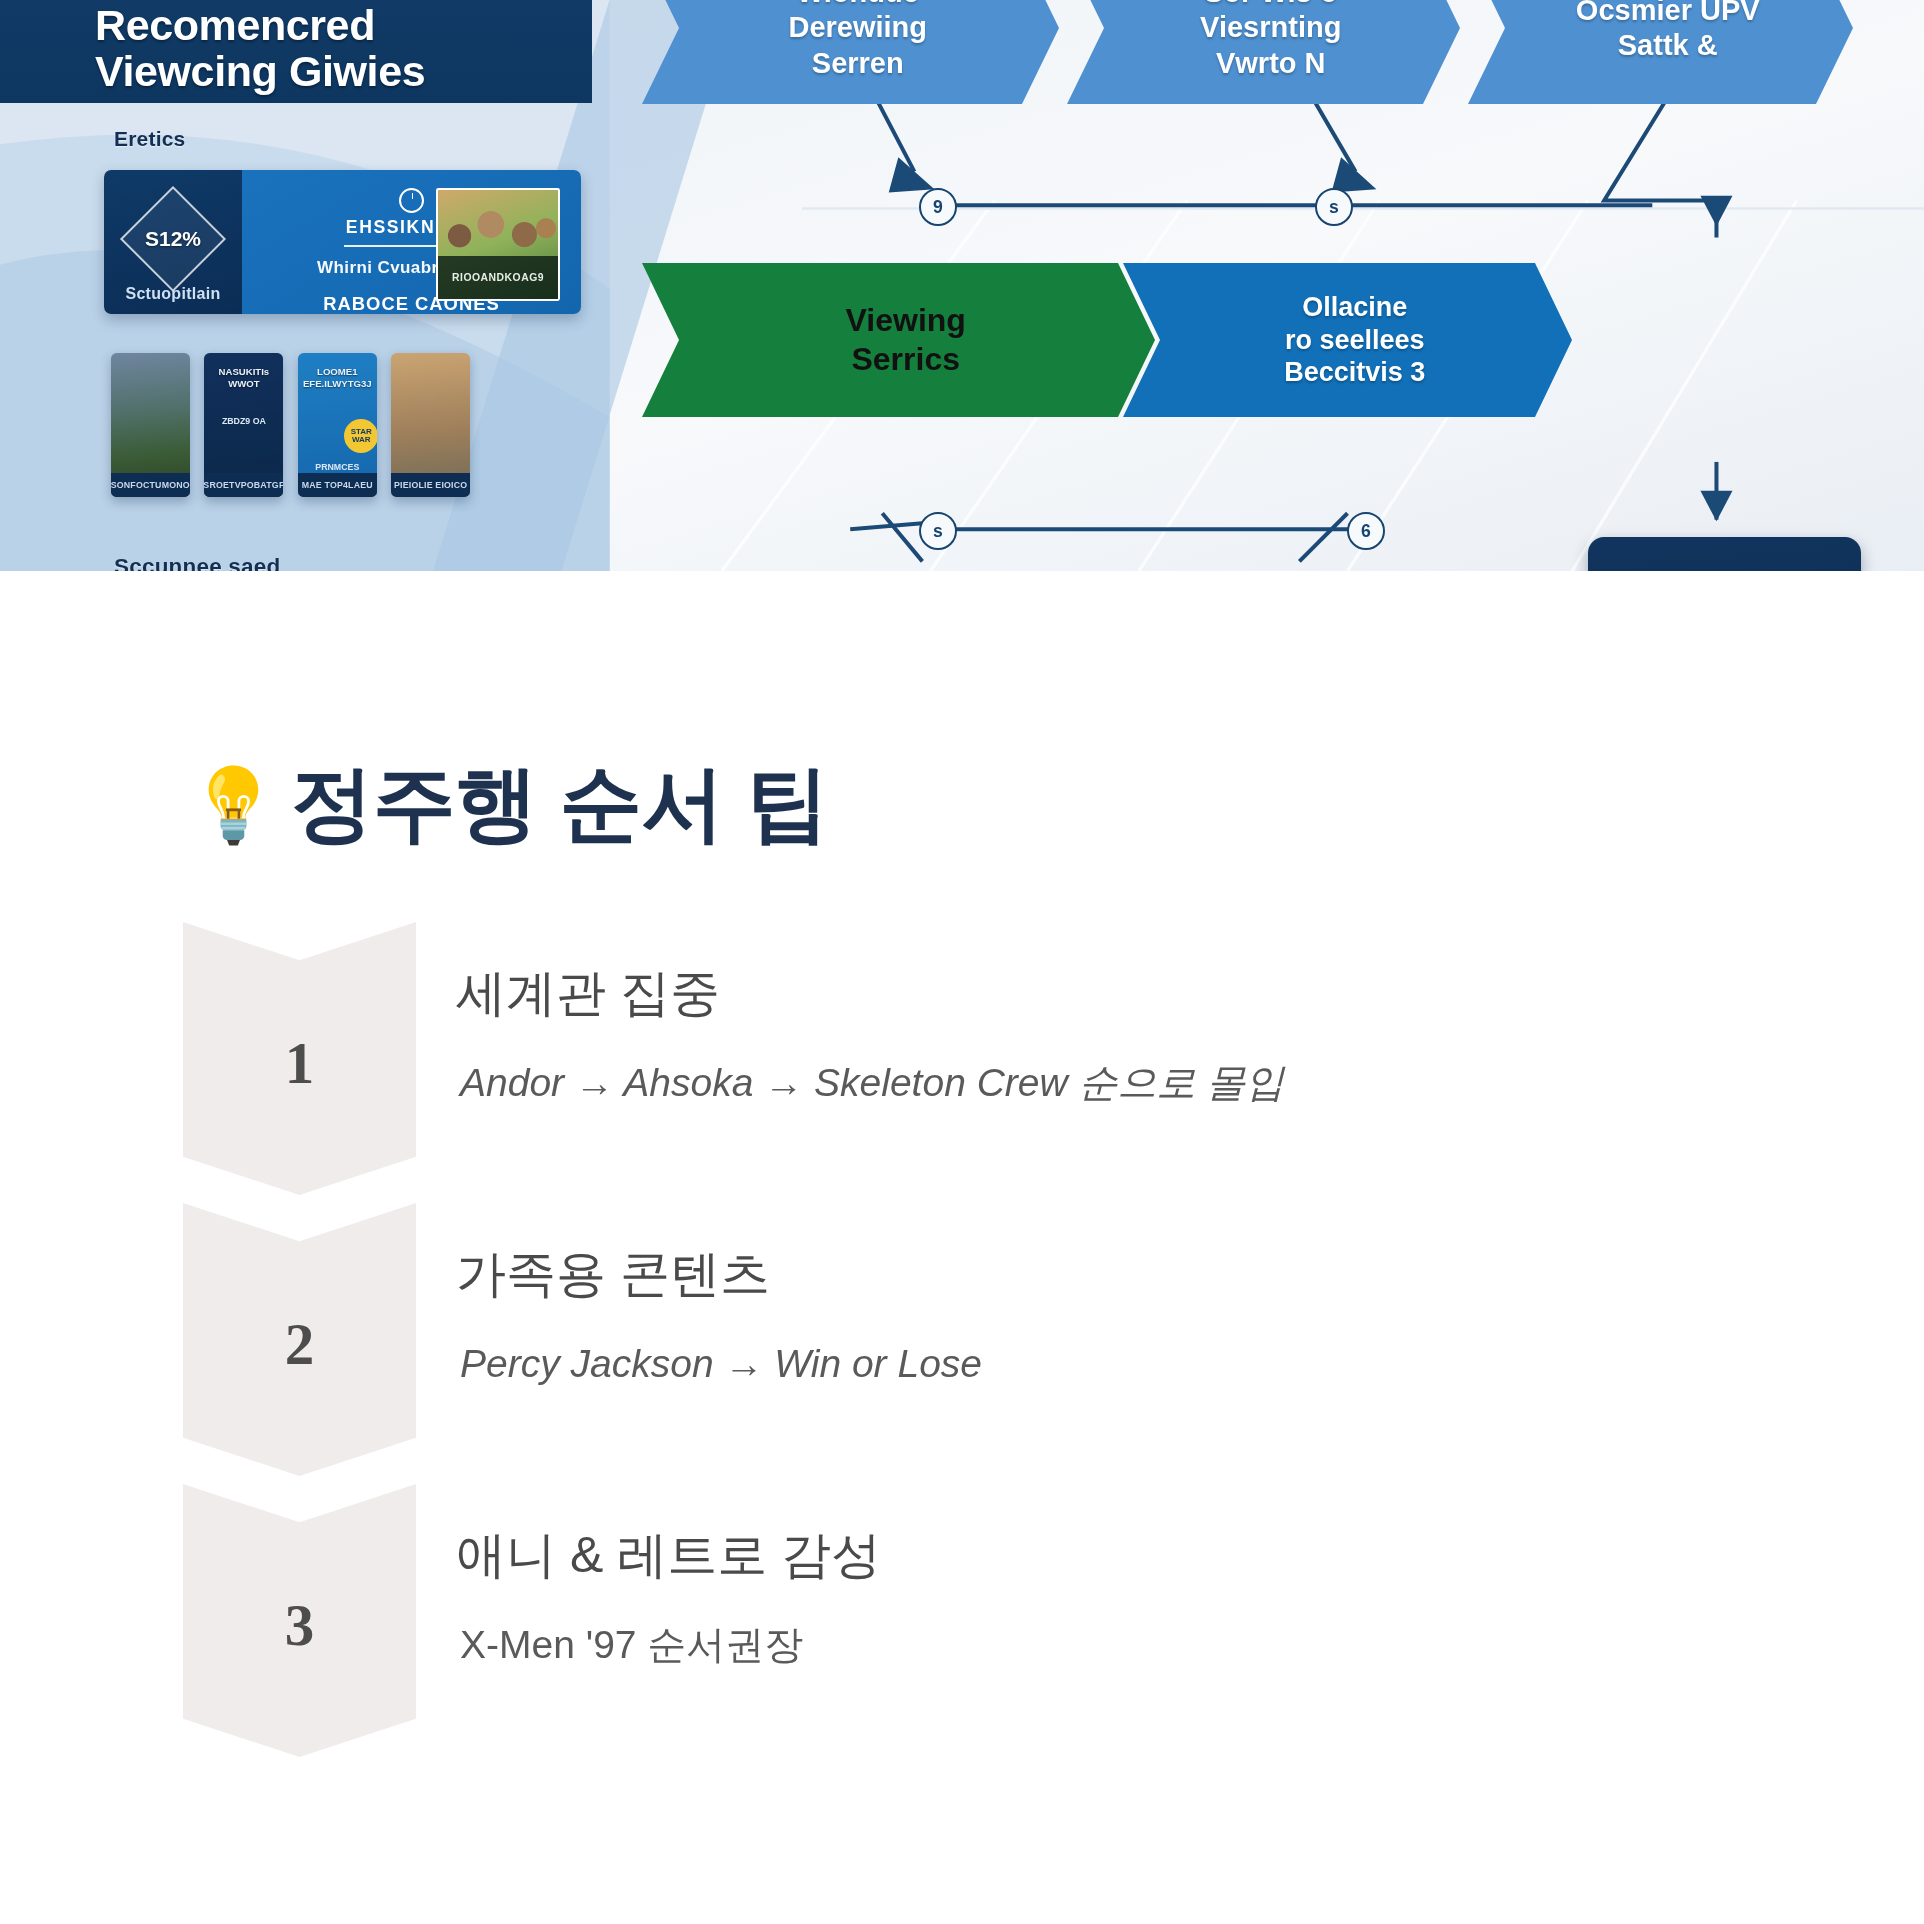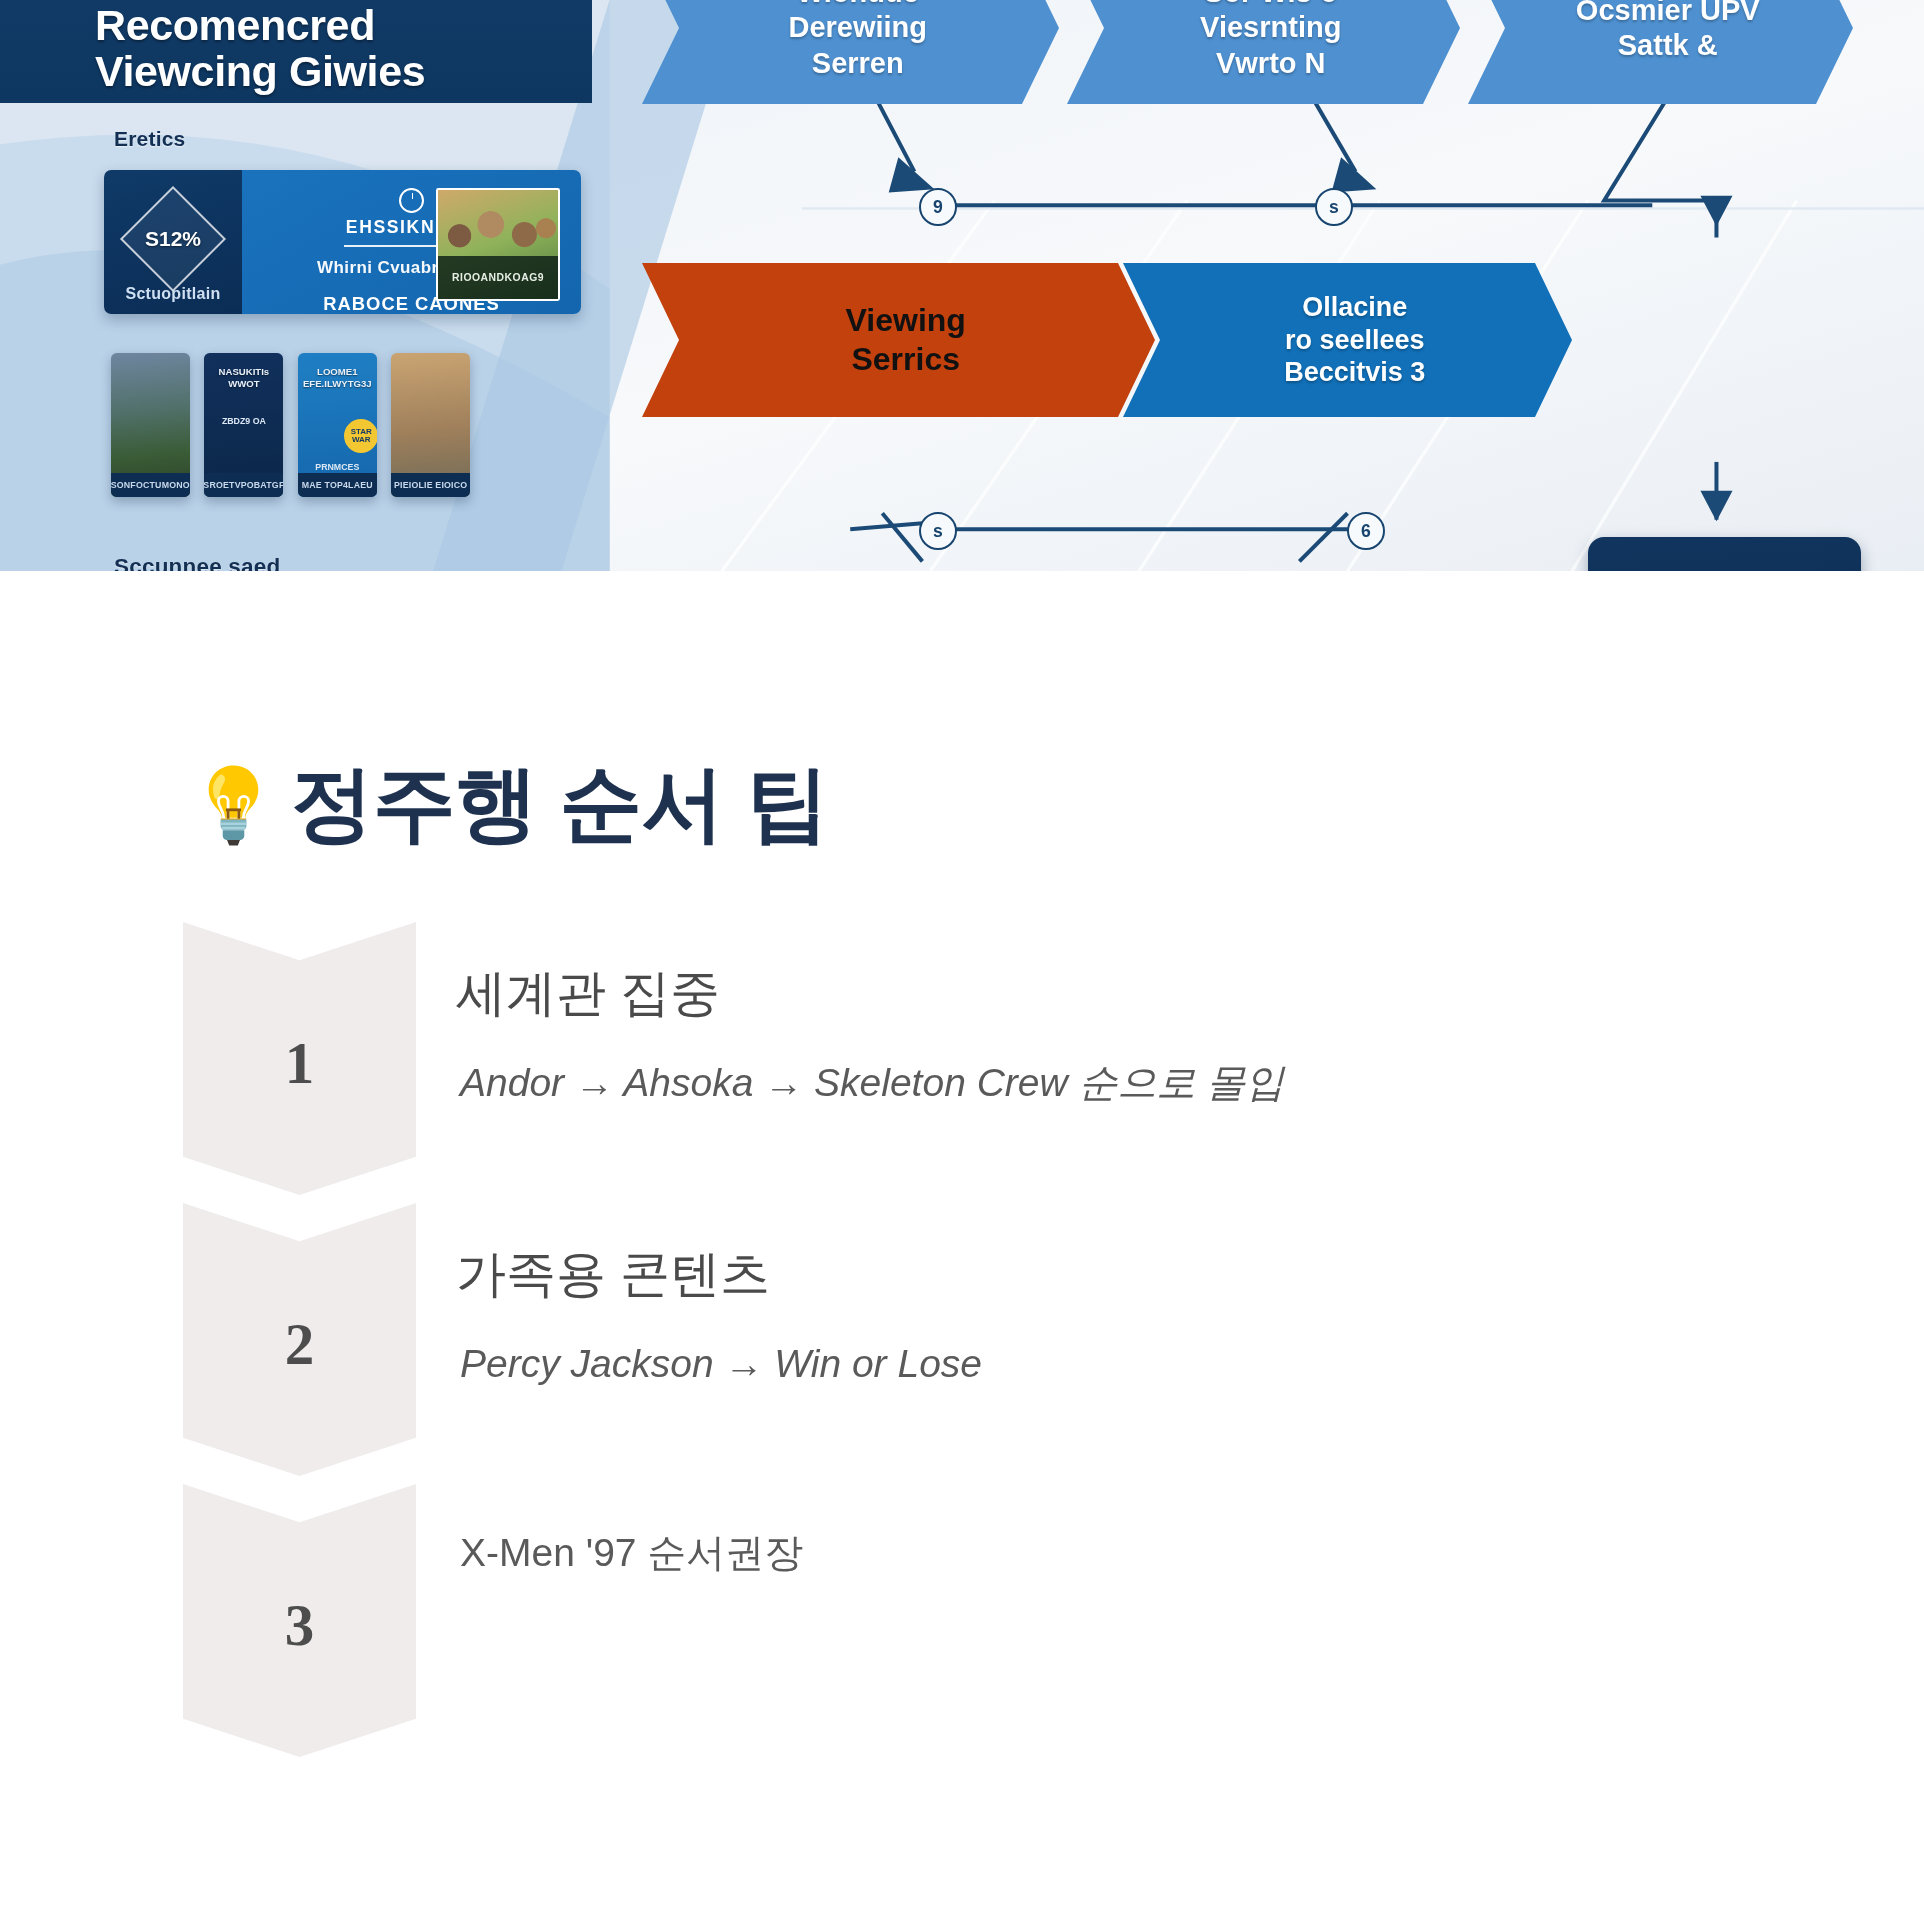--- a/index.html
+++ b/index.html
@@ -179,21 +179,21 @@
     text-align:center;
     display:flex; align-items:center; justify-content:center;
     padding: 0 22.5px 0 37px;
     box-sizing:border-box;
     line-height:1.22;
     text-shadow:0 1.6px 2.4px rgba(0,0,0,.25);
     clip-path: polygon(0 0, calc(100% - 37px) 0, 100% 50%, calc(100% - 37px) 100%, 0 100%, 37px 50%);
   }
   .chev.c-lightblue{ background:#4e90d0; }
   .chev.c-blue{ background:#1170b8; }
-  .chev.c-grey{ background:#c2410c; color:#111; text-shadow:none; }
+  .chev.c-grey{ background:#15803d; color:#111; text-shadow:none; }
 
   .rbox{
     position:absolute;
     background: linear-gradient(175deg,#11355f,#0c2a4e);
     color:#fff;
     border-radius:16px;
     box-shadow: 0 6.4px 14.4px rgba(12,35,65,.35);
     text-align:center;
     padding: 14.4px 13px;
     box-sizing:border-box;
@@ -426,19 +426,20 @@
         <div class="step-title">가족용 콘텐츠</div>
         <div class="step-sub italic">Percy Jackson → Win or Lose</div>
       </div>
     </div>
 
     <div class="step s3">
       <div class="chevron-num">
         <span>3</span>
       </div>
       <div class="step-body">
+        <div class="step-title">애니 &amp; 레트로 감성</div>
         <div class="step-sub">X-Men '97 순서권장</div>
       </div>
     </div>
 
   </div>
 </div>
 
 
 </body></html>

